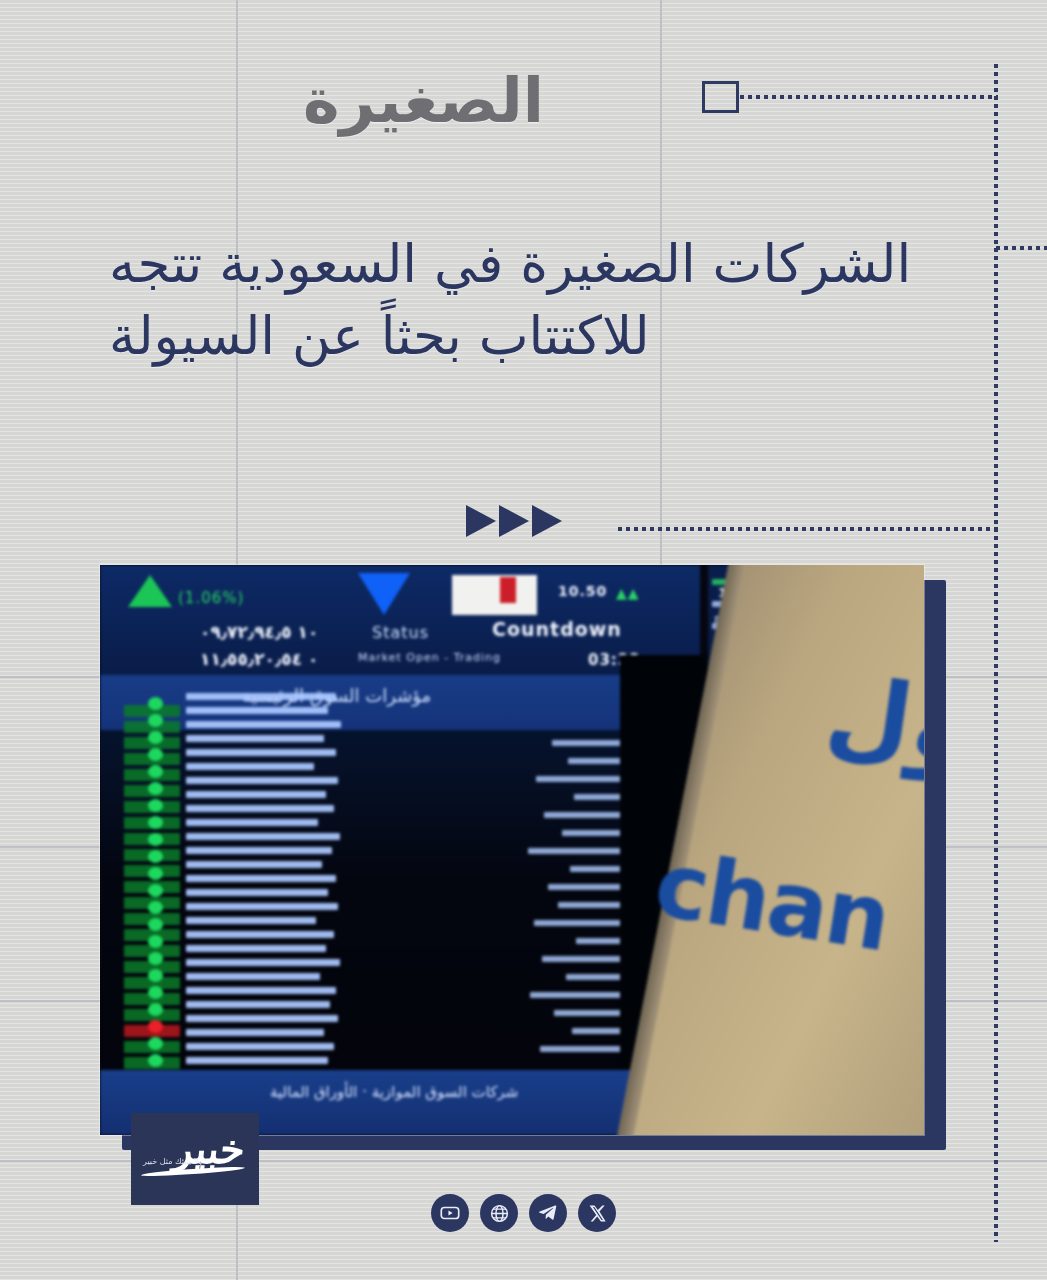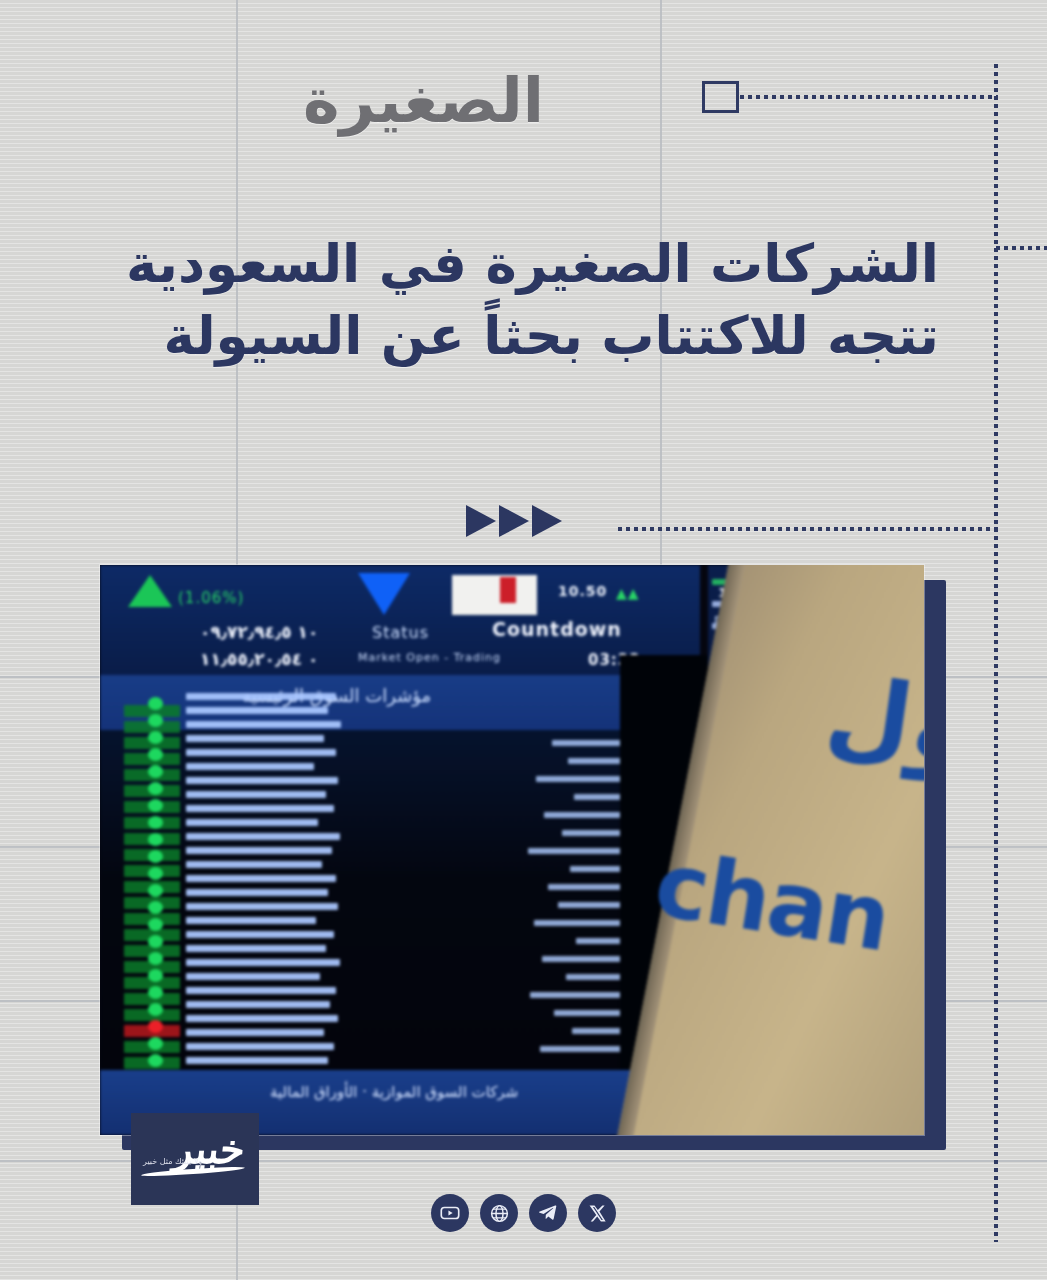--- a/index.html
+++ b/index.html
@@ -55,23 +55,23 @@
     text-shadow:0 1px 0 rgba(255,255,255,.5);
   }
   .kicker-square{
     position:absolute;left:702px;top:81px;width:37px;height:32px;
     border:3px solid #2f3a63;background:transparent;z-index:6;
   }
 
   
   .headline{
     position:absolute;top:228px;right:108px;width:830px;z-index:6;
-    direction:rtl;text-align:right;
+    direction:rtl;text-align:left;
     color:#2c3761;
-    font-size:53px;font-weight:700;line-height:1.36;
+    font-size:53px;font-weight:400;line-height:1.36;
     letter-spacing:0px;
     text-shadow:0 1px 0 rgba(255,255,255,.35);
   }
 
   
   .chevrons{
     position:absolute;left:466px;top:505px;z-index:6;
     display:flex;align-items:center;gap:3px;
   }
   .chev{

